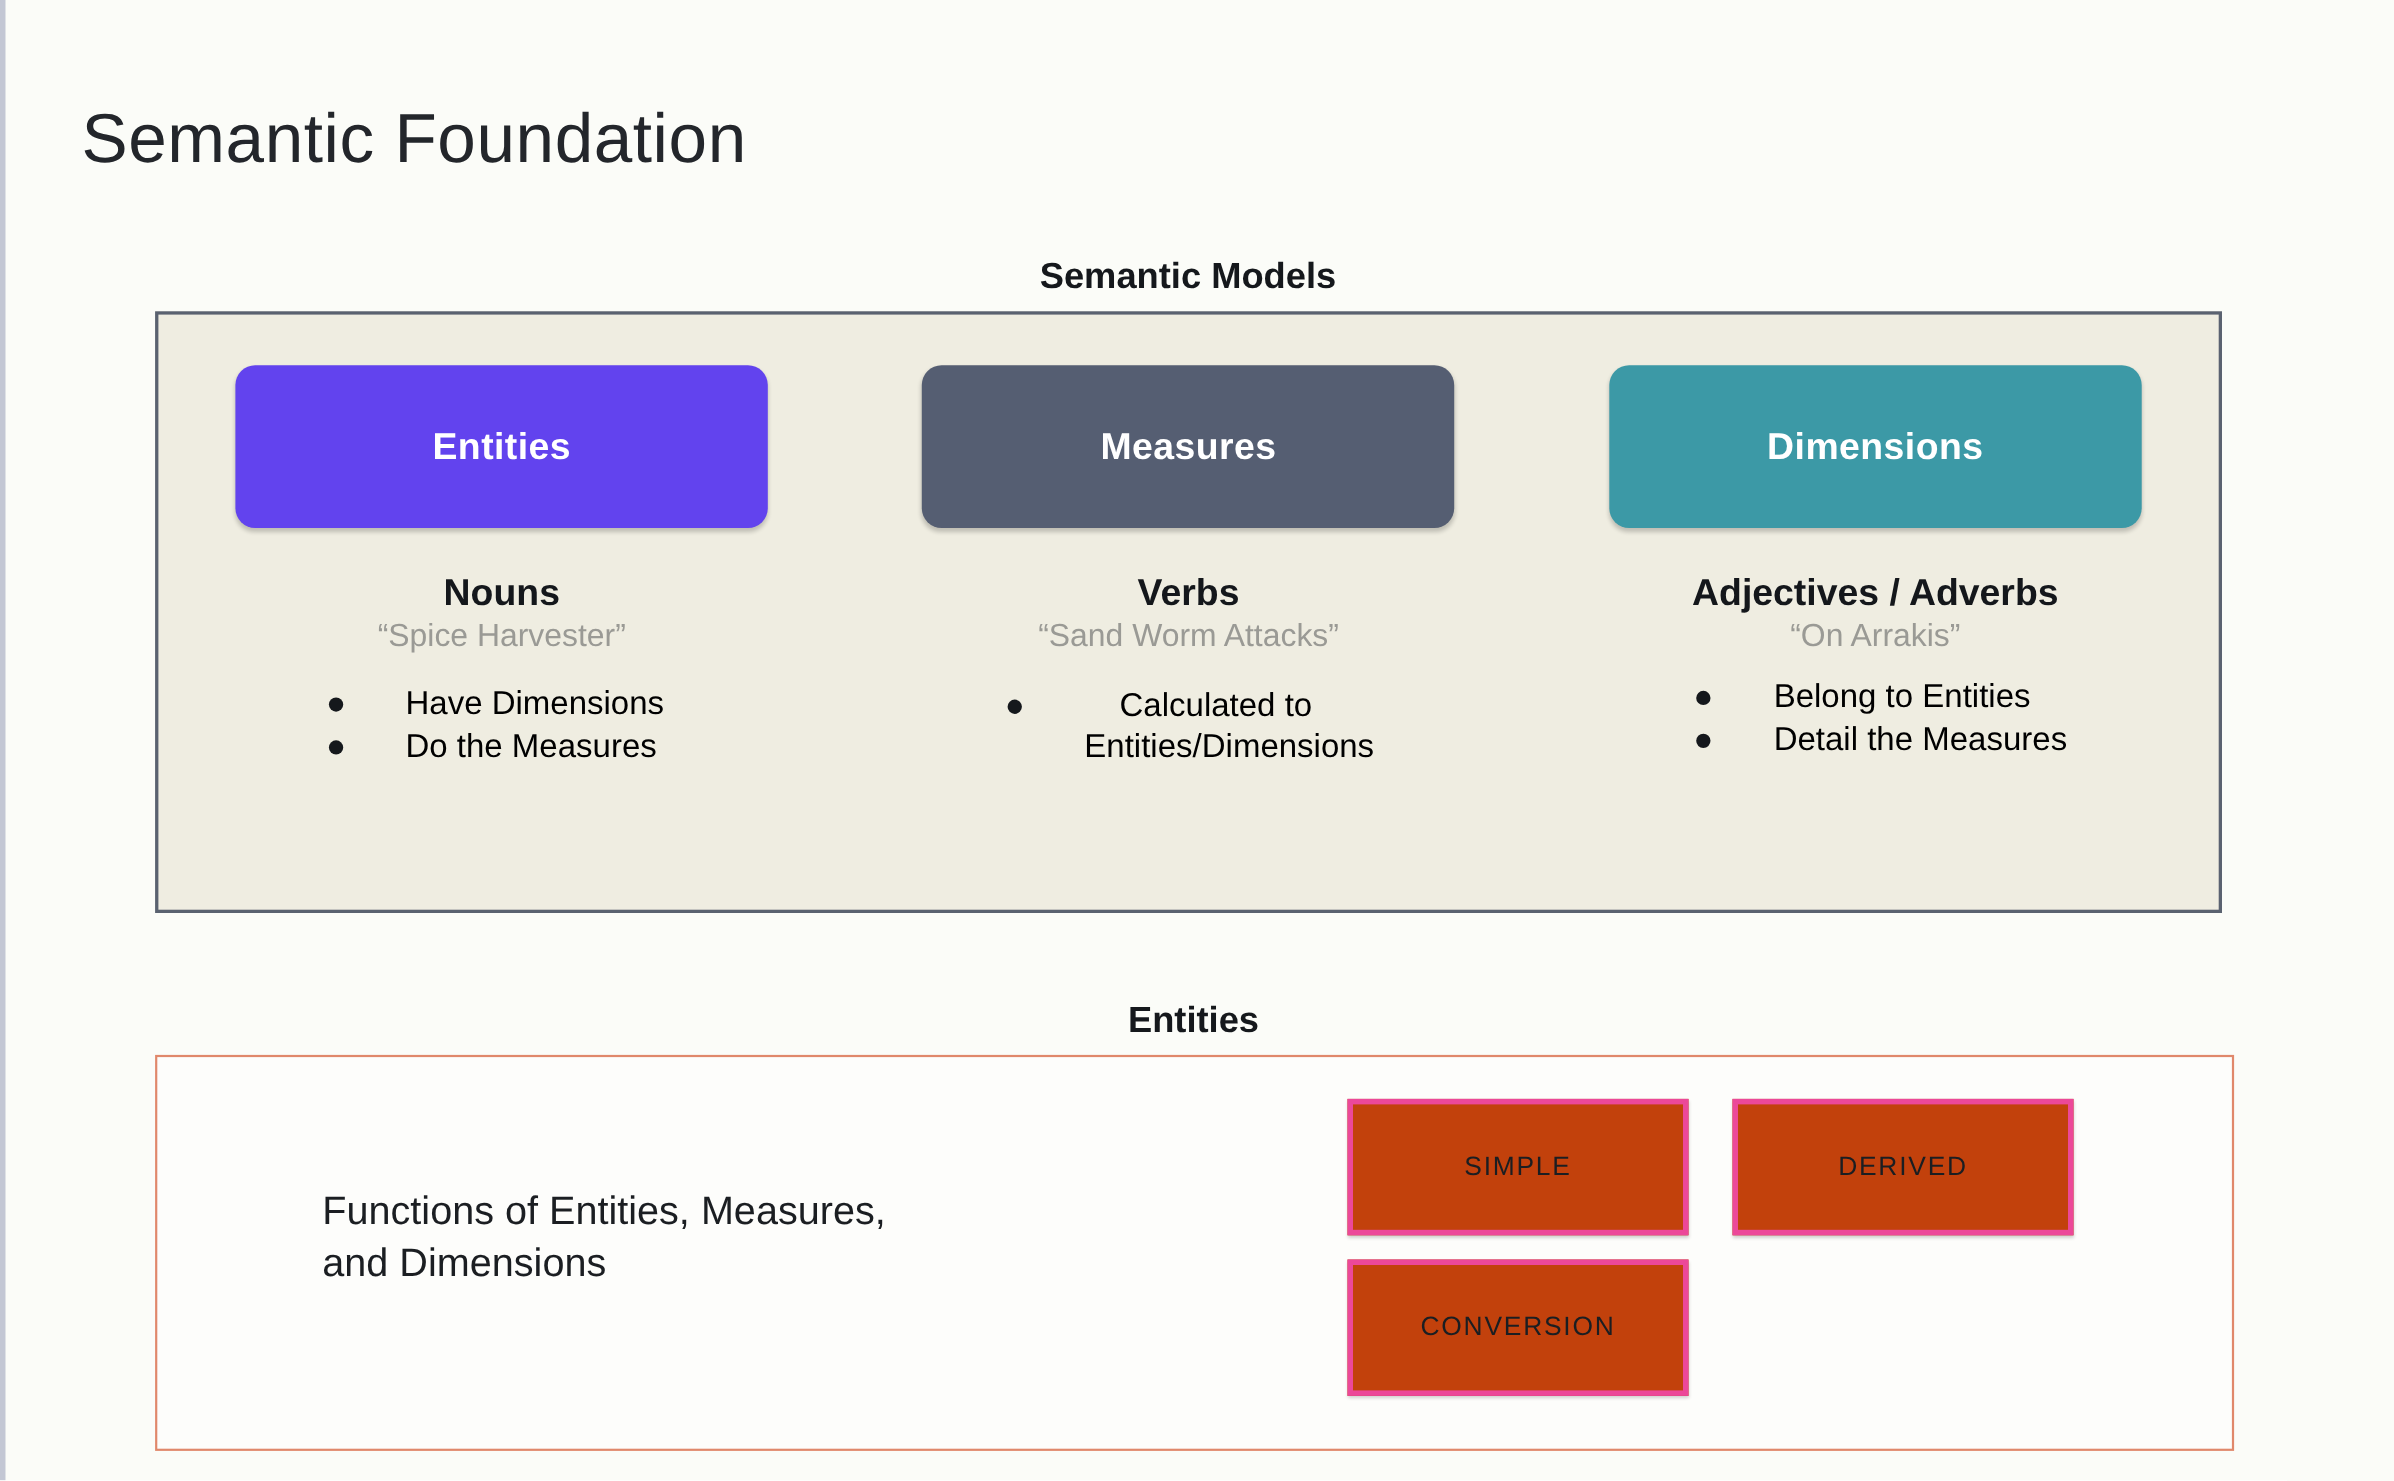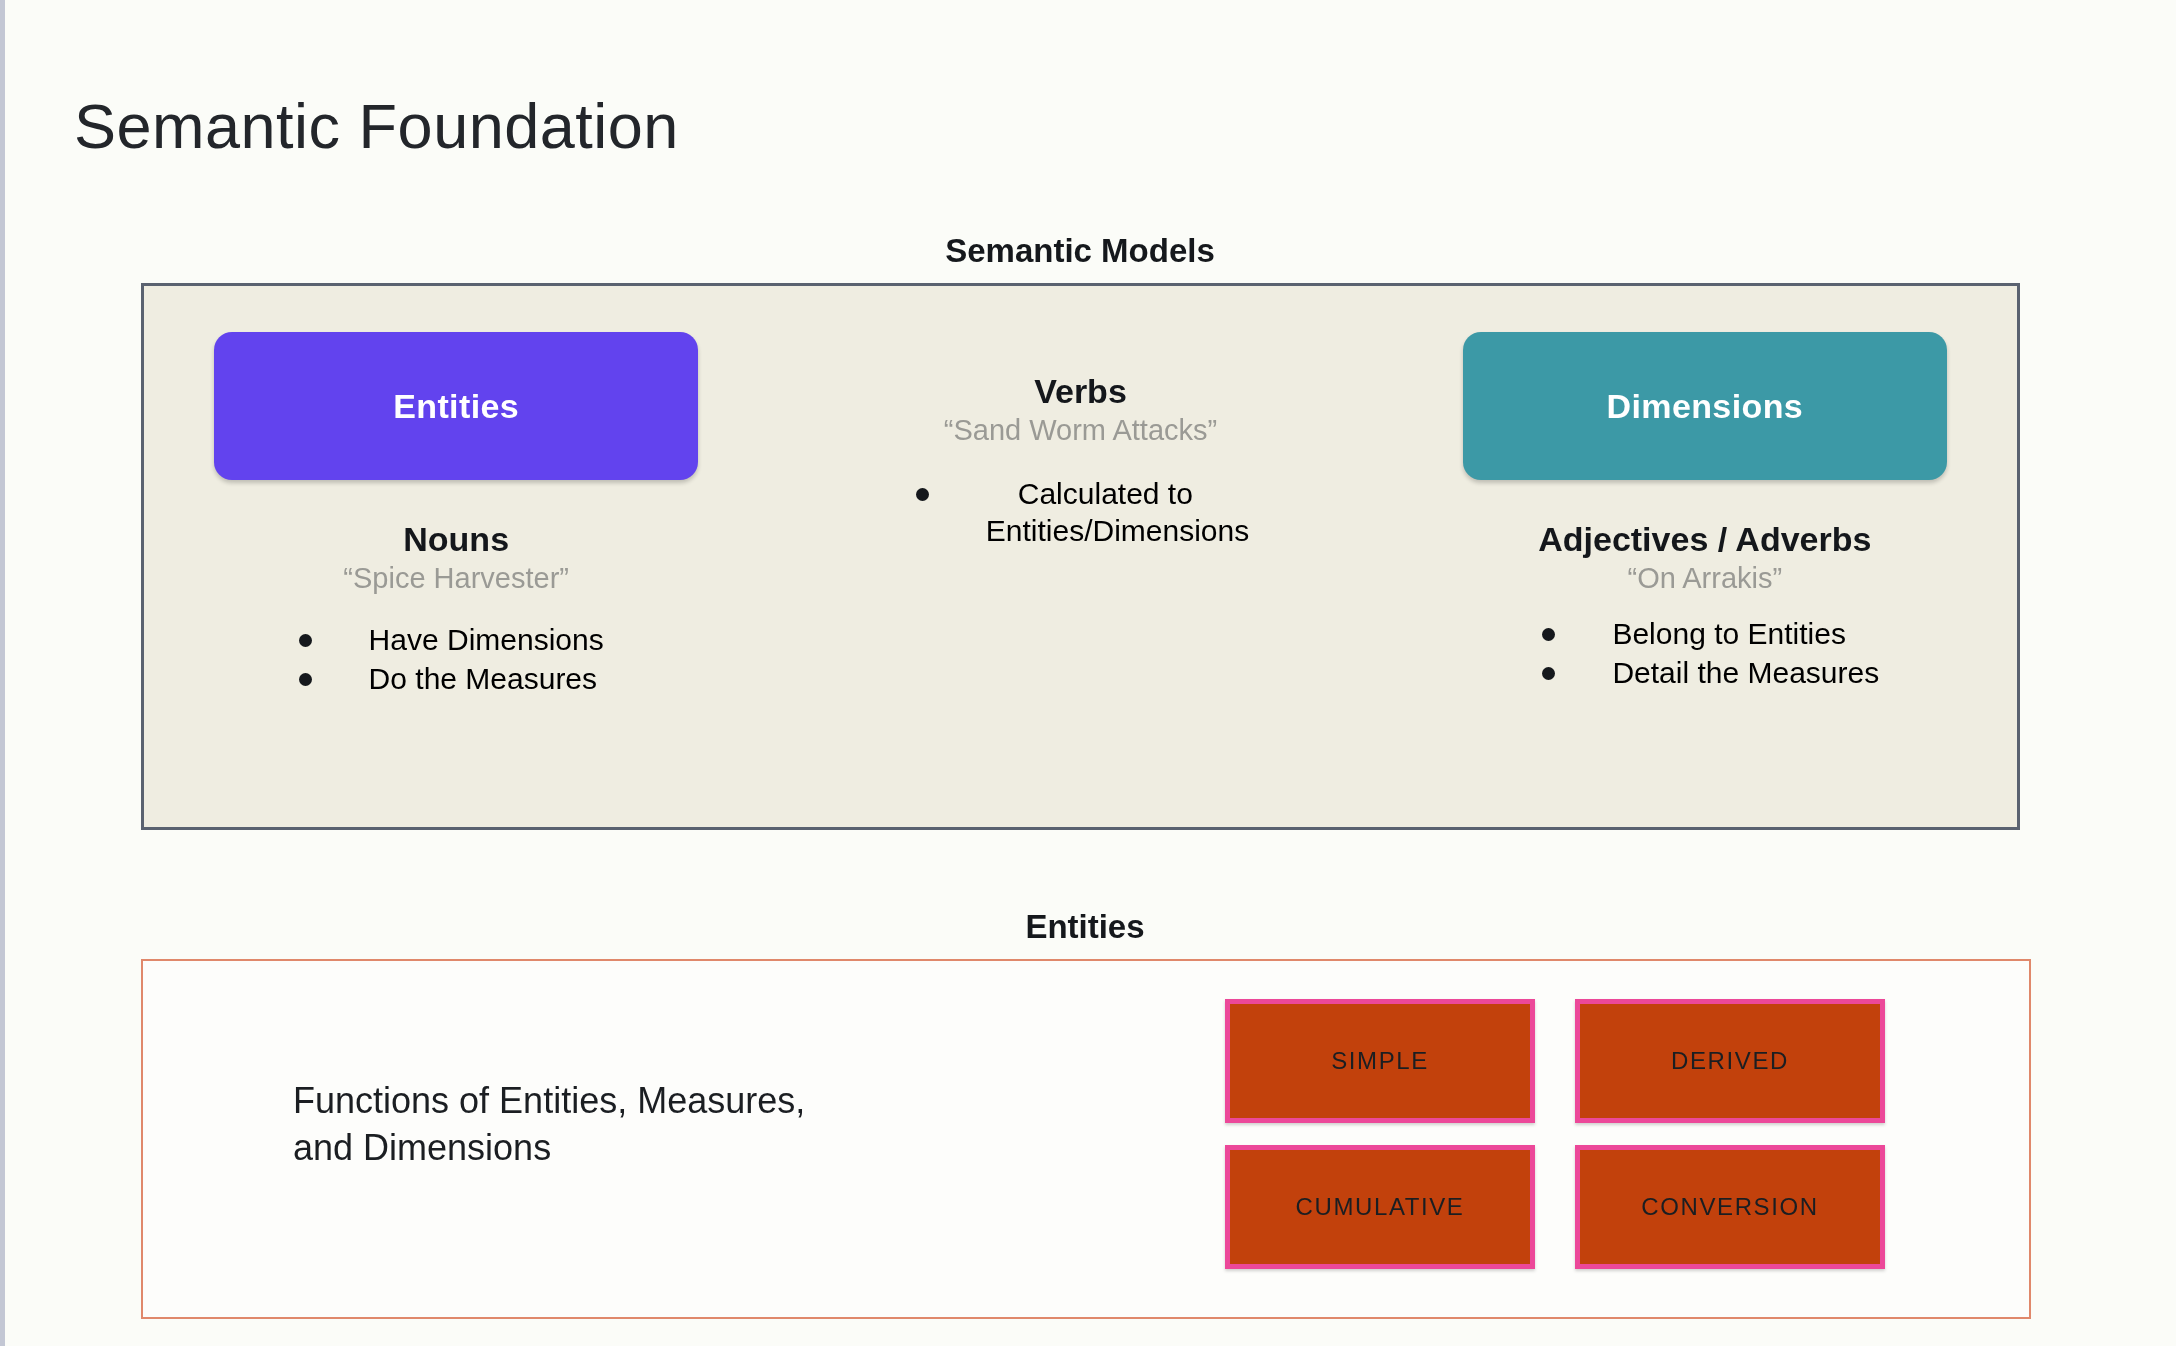--- a/index.html
+++ b/index.html
@@ -222,20 +222,21 @@
             <span>Have Dimensions</span>
           </li>
           <li>
             <span class="bullet-dot"></span>
             <span>Do the Measures</span>
           </li>
         </ul>
       </div>
 
       <div class="sm-col" id="col-measures">
+        <div class="pill measures">Measures</div>
         <div class="part-of-speech">Verbs</div>
         <div class="example-quote">“Sand Worm Attacks”</div>
         <ul class="bullet-list">
           <li>
             <span class="bullet-dot"></span>
             <span style="white-space: pre-line; margin-left: 32px;">Calculated to
 Entities/Dimensions</span>
           </li>
         </ul>
       </div>
@@ -262,19 +263,18 @@
   <div class="section-heading" id="metrics-heading">Entities</div>
 
   <div id="metrics-panel">
 
     <div id="metrics-description">Functions of Entities, Measures,
 and Dimensions</div>
 
     <div id="metric-types">
       <div class="metric-type-box">SIMPLE</div>
       <div class="metric-type-box">DERIVED</div>
-      <div class="metric-type-box">CUMULATIVE</div>
       <div class="metric-type-box">CONVERSION</div>
     </div>
 
   </div>
 
 </div>
 
 </body></html>

